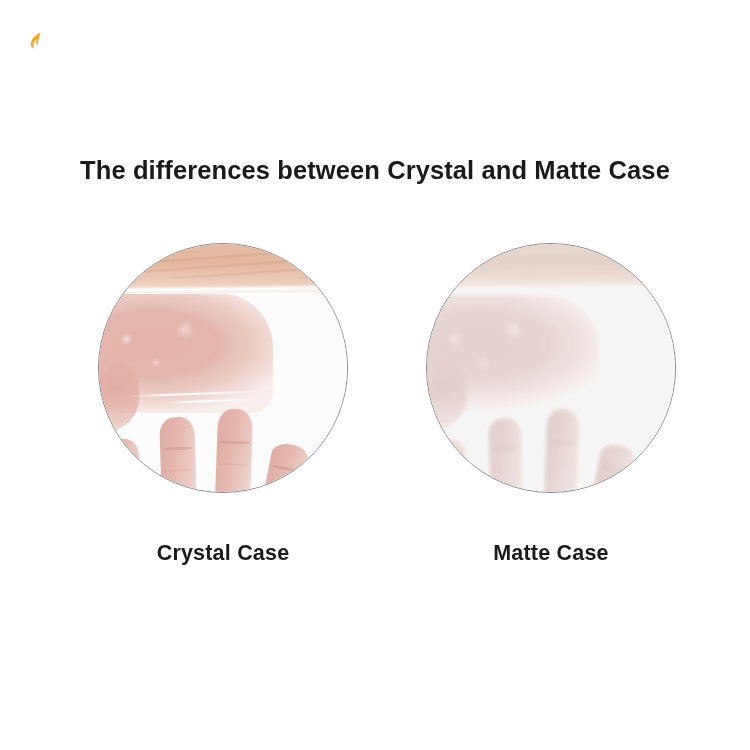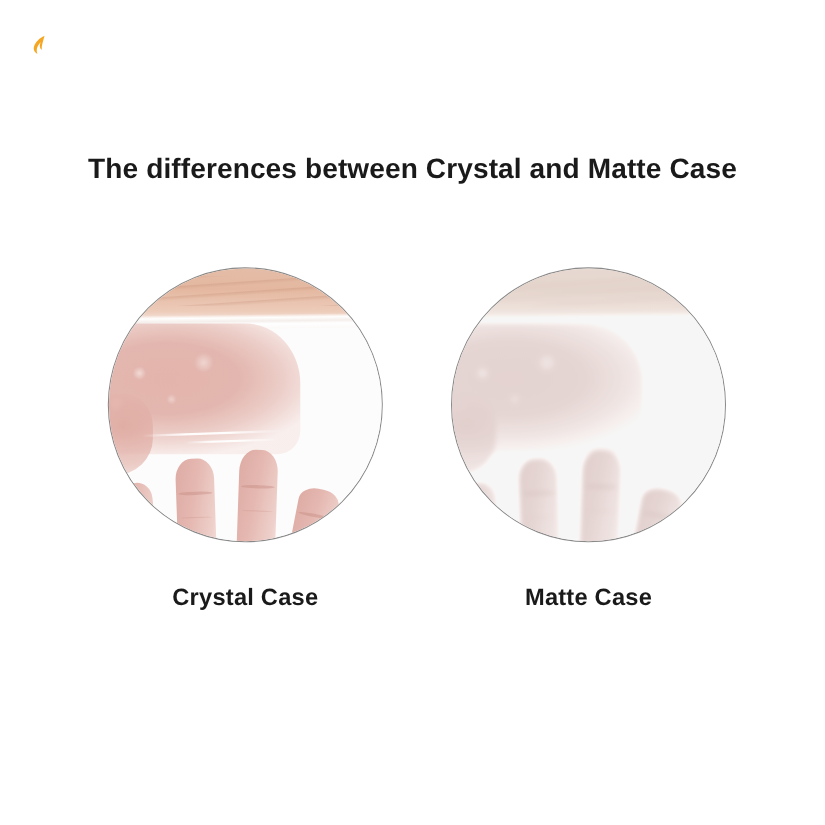--- a/index.html
+++ b/index.html
@@ -45,21 +45,21 @@
     -webkit-background-clip: text;
     background-clip: text;
     -webkit-text-fill-color: transparent;
   }
 
   
   .page-title {
     position: absolute;
     left: 0;
     right: 0;
-    top: 140px;
+    top: 156px;
     text-align: center;
     font-family: "Liberation Sans", sans-serif;
     font-weight: bold;
     font-size: 25.5px;
     color: #1a1a1a;
     letter-spacing: 0.1px;
     white-space: nowrap;
   }
 
   
@@ -67,21 +67,21 @@
     position: absolute;
     left: 0;
     top: 243px;
     width: 750px;
   }
   .compare-item {
     position: absolute;
     width: 250px;
   }
   .compare-item.left  { left: 98px; }
-  .compare-item.right { left: 410px; }
+  .compare-item.right { left: 426px; }
 
   .sample-circle {
     position: relative;
     width: 250px;
     height: 250px;
     border-radius: 50%;
     border: 1px solid #8a8a8a;
     box-sizing: border-box;
     overflow: hidden;
     background: #ffffff;
@@ -230,21 +230,21 @@
     filter: blur(2.6px) saturate(0.52) brightness(1.085) contrast(0.9);
   }
   .sample-circle.matte .haze {
     position: absolute;
     inset: 0;
     background: rgba(255,255,255,0.30);
     pointer-events: none;
   }
 
   .sample-label {
-    margin-top: 38px;
+    margin-top: 48px;
     text-align: center;
     font-family: "Liberation Sans", sans-serif;
     font-weight: bold;
     font-size: 21.5px;
     color: #1a1a1a;
     letter-spacing: 0.2px;
     white-space: nowrap;
   }
 </style>
 </head>

